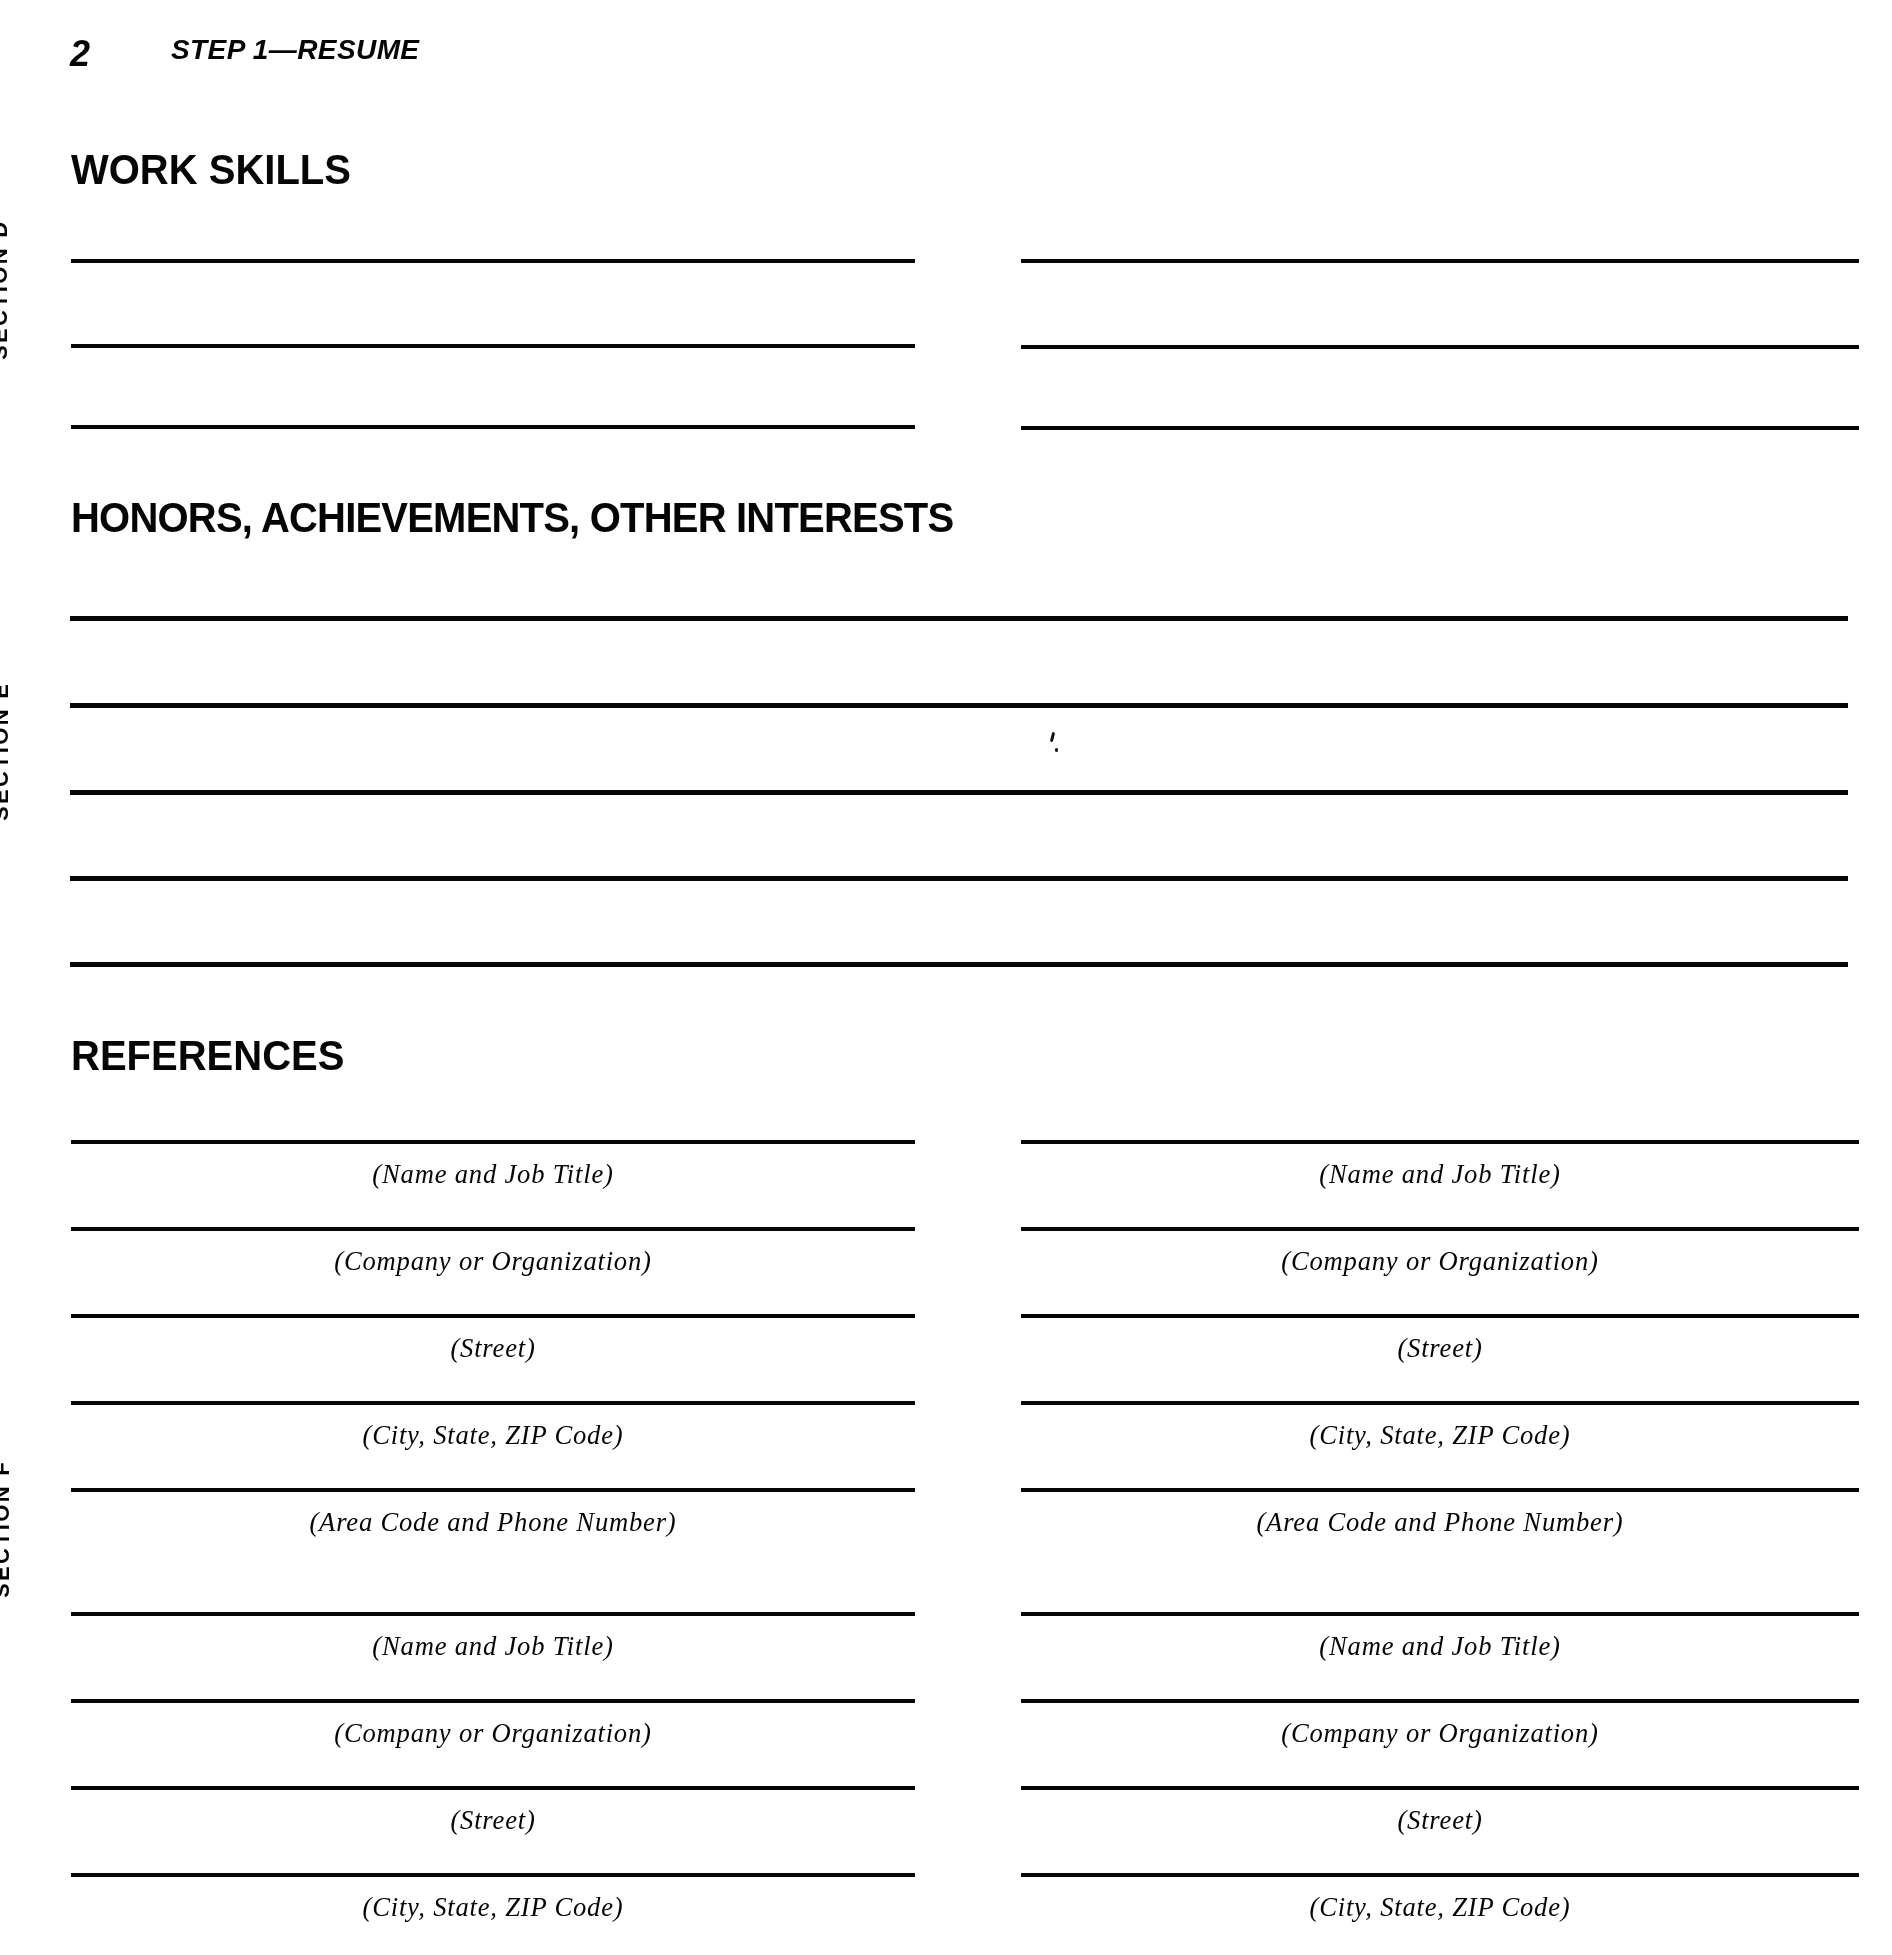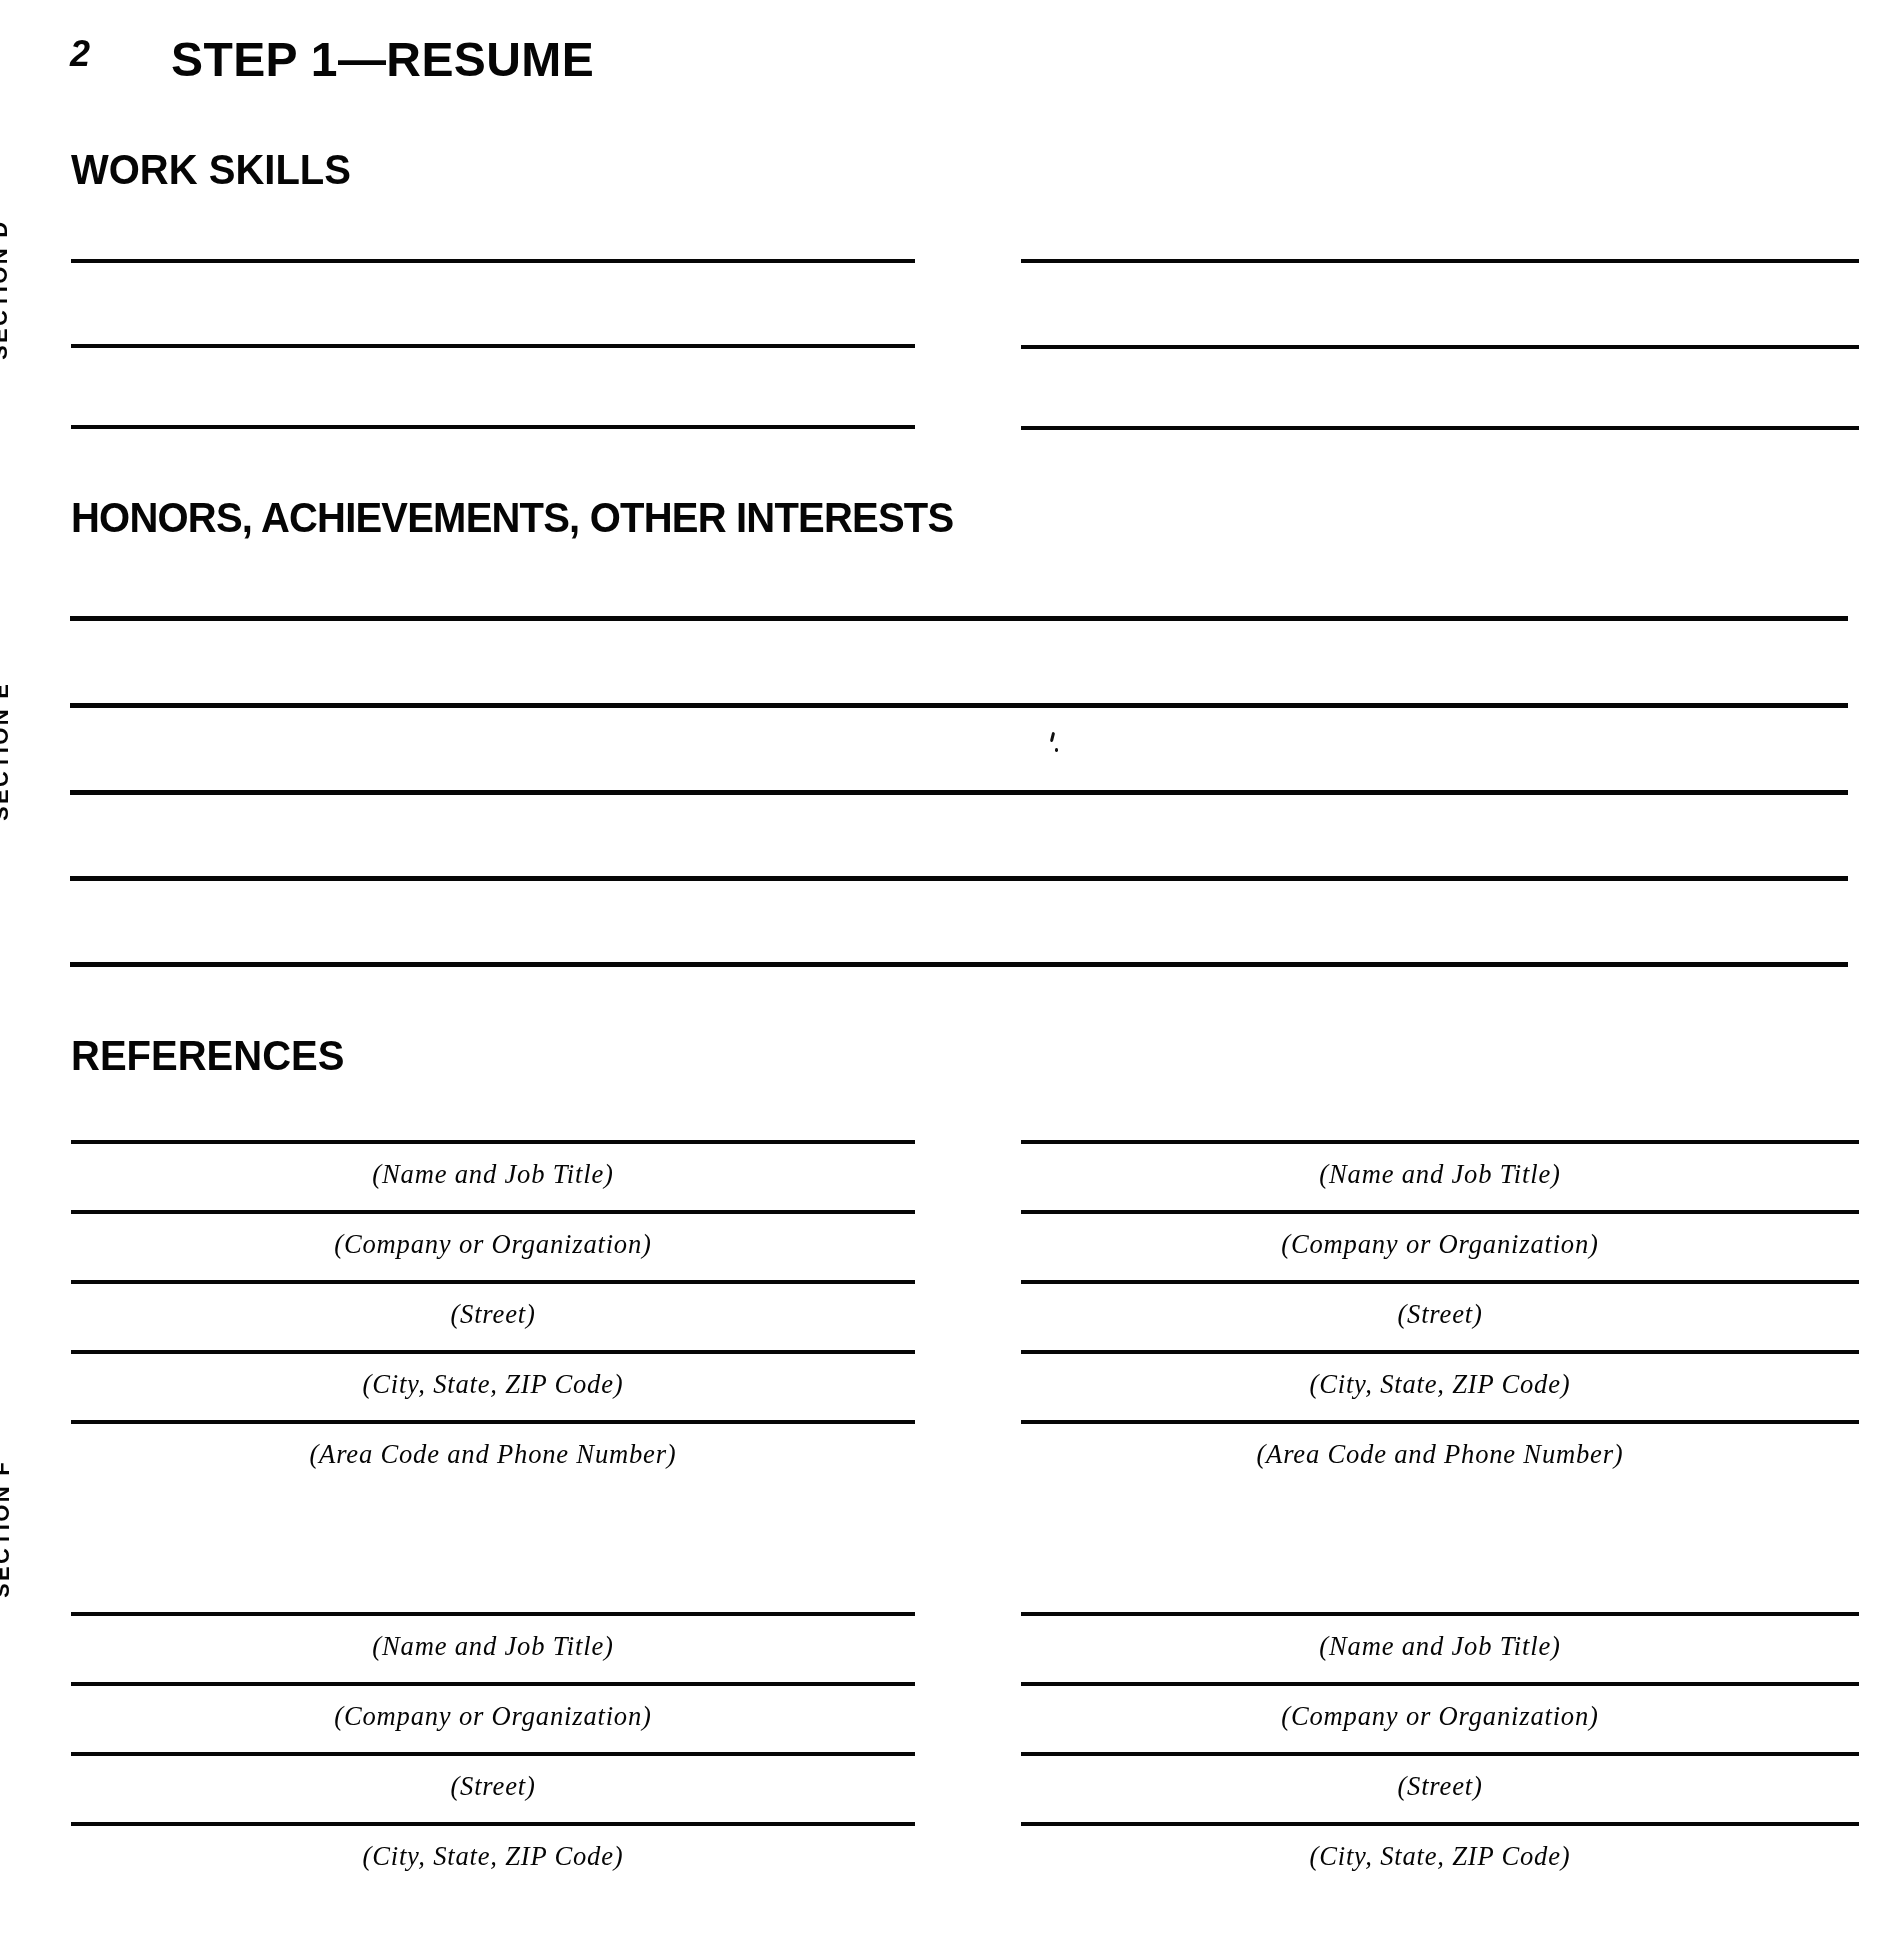--- a/index.html
+++ b/index.html
@@ -17,22 +17,22 @@
   .pagenum {
     position: absolute;
     left: 70px; top: 36px;
     font-size: 36px; line-height: 1;
     font-weight: 700; font-style: italic;
     white-space: nowrap;
   }
   .page-title {
     position: absolute;
     left: 171px; top: 36px;
-    font-size: 48px; line-height: 1;
-    font-weight: 700; 
+    font-size: 28px; line-height: 1;
+    font-weight: 700; font-style: italic;
     white-space: nowrap;
     letter-spacing: 0.4px;
   }
   .heading {
     position: absolute;
     font-size: 40px; line-height: 1;
     font-weight: 700;
     white-space: nowrap;
     letter-spacing: 0px;
     transform: scaleY(1.04);
@@ -74,21 +74,21 @@
   #e-3 { left: 70px; top: 790px; width: 1778px; height: 4.7px; }
   #e-4 { left: 70px; top: 876px; width: 1778px; height: 4.7px; }
   #e-5 { left: 70px; top: 962px; width: 1778px; height: 4.7px; }
 
   
   .ref-block { position: absolute; }
   .ref-col-left  { left: 71px;  width: 844px; }
   .ref-col-right { left: 1021px; width: 838px; }
   .ref-block-1 { top: 1140px; }
   .ref-block-2 { top: 1612px; }
-  .ref-row { position: relative; height: 70px; }
+  .ref-row { position: relative; height: 87px; }
   .ref-row .rule { left: 0; right: 0; top: 0; width: 100%; }
   .ref-label {
     position: absolute;
     top: 20.3px; left: 0; width: 100%;
     text-align: center;
     font-family: "Liberation Serif", serif;
     font-style: italic;
     font-size: 26.6px; line-height: 1.1;
     letter-spacing: 0.8px;
     white-space: nowrap;

